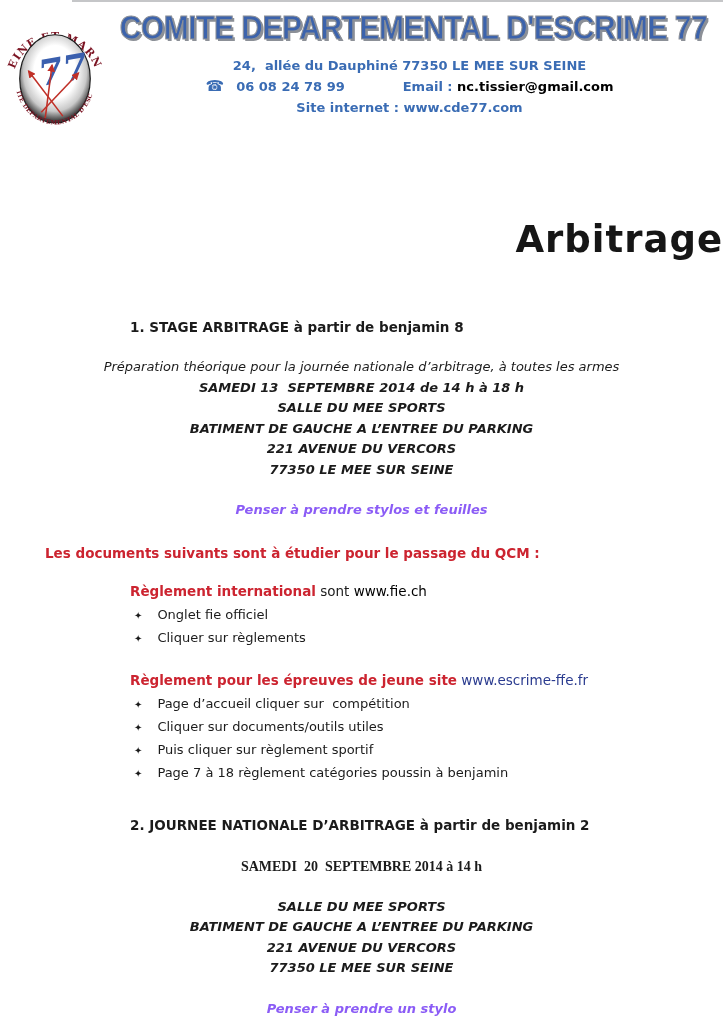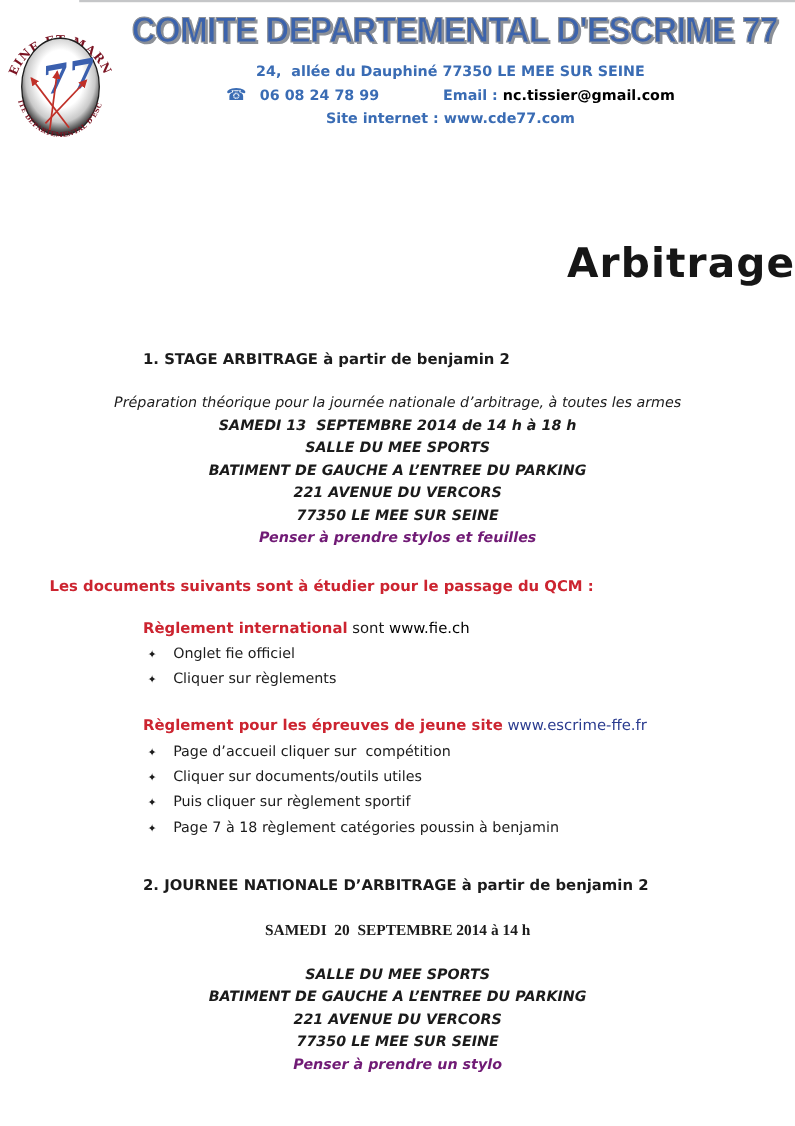--- a/index.html
+++ b/index.html
@@ -67,21 +67,21 @@
     font-weight:bold;
   }
   .center-block{
     margin-top:22px;
     text-align:center;
     font-size:13px;
     line-height:20.5px;
     font-style:italic;
   }
   .center-block .b{font-weight:bold;}
-  .red{color:#701a75;}
+  .red{color:#8b5cf6;margin-top:20px;}
   .qcm-heading{
     margin:24px 0 0 45px;
     font-size:13.5px;
     font-weight:bold;
     color:#cc2430;
   }
   .doc-block{margin-top:20px;}
   .doc-lead{margin-left:130px;font-size:13.5px;line-height:21px;}
   .doc-lead .lbl{color:#cc2430;font-weight:bold;}
   .bullets{margin-top:2px;}
@@ -162,21 +162,21 @@
       </div>
       <div>
         <span>Site internet :</span>
         <span>www.cde77.com</span>
       </div>
     </div>
   </div>
 
   <div class="doc-title">Arbitrage</div>
 
-  <div class="section-heading">1. STAGE ARBITRAGE à partir de benjamin 2</div>
+  <div class="section-heading">1. STAGE ARBITRAGE à partir de benjamin 8</div>
 
   <div class="center-block">
     <div>Préparation théorique pour la journée nationale d’arbitrage, à toutes les armes</div>
     <div class="b pre">SAMEDI 13  SEPTEMBRE 2014 de 14 h à 18 h</div>
     <div class="b">SALLE DU MEE SPORTS</div>
     <div class="b">BATIMENT DE GAUCHE A L’ENTREE DU PARKING</div>
     <div class="b">221 AVENUE DU VERCORS</div>
     <div class="b">77350 LE MEE SUR SEINE</div>
     <div class="b red">Penser à prendre stylos et feuilles</div>
   </div>

